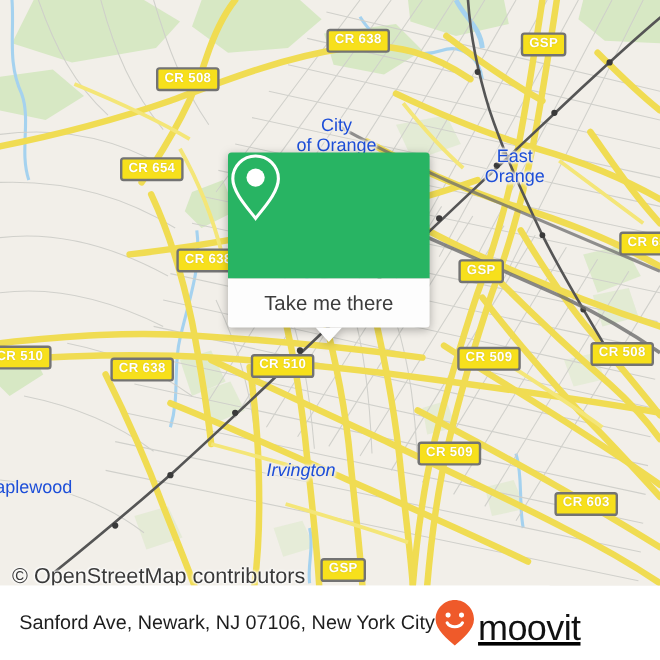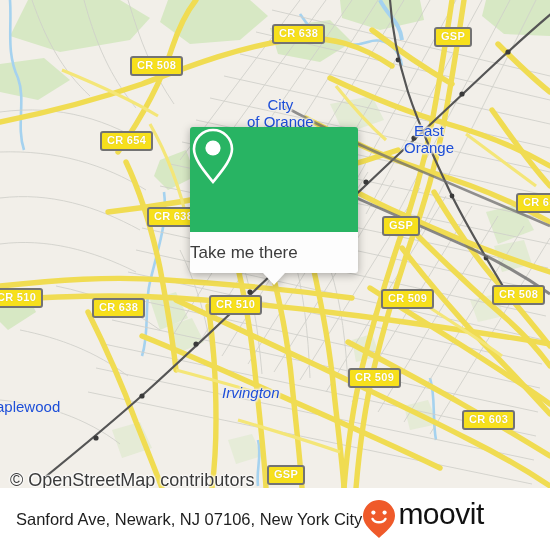--- a/index.html
+++ b/index.html
@@ -60,21 +60,21 @@
   .popup-head {
     background:#28b463;
     height:105px;
     border-radius:3px 3px 0 0;
     display:flex; align-items:center; justify-content:center;
   }
   .popup-foot {
     background:#fdfdfd;
     height:41px;
     border-radius:0 0 3px 3px;
-    display:flex; align-items:center; justify-content:flex-start;
+    display:flex; align-items:center; justify-content:center;
   }
   .popup-foot span {
     color:#3c3c3c;
     font-size:17px;
   }
   .popup-tail {
     position:absolute;
     left:50%; margin-left:-11px; top:146px;
     width:0; height:0;
     border-left:11px solid transparent;
@@ -92,21 +92,21 @@
   }
 
   
   .bottombar {
     position:absolute; left:0; top:488px; width:458px; height:62px;
     background:#ffffff;
     display:flex; align-items:center;
     padding:0 16px;
   }
   .address { font-size:16.5px; color:#1e1e1e; white-space:nowrap; }
-  .brand { margin-left:auto; display:flex; align-items:flex-start; gap:2px; }
+  .brand { margin-left:auto; display:flex; align-items:flex-end; gap:2px;text-decoration:underline; }
   .brand-word { font-size:30px; color:#111111; letter-spacing:-0.5px; line-height:30px; }
 </style>
 </head>
 <body>
 
 <div id="app">
 
   <div class="map">
 
     <svg width="550" height="488" viewBox="0 0 550 488">

